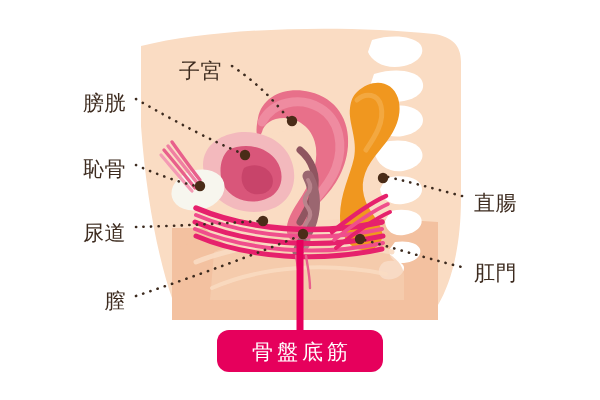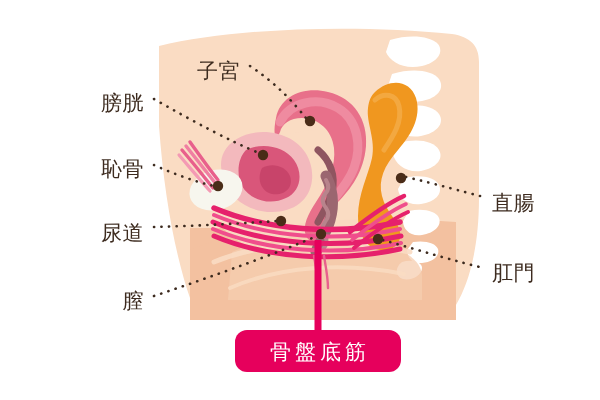--- a/index.html
+++ b/index.html
@@ -14,21 +14,20 @@
     overflow: hidden;
     font-family: "DejaVu Sans", "Liberation Sans", sans-serif;
   }
   #stage {
     position: absolute;
     left: 0;
     top: 0;
     width: 480px;
     height: 400px;
     background: #ffffff;
-    margin-left: 18px;
   }
   #stage svg {
     display: block;
     width: 600px;
     height: 400px;
   }
   .lbl {
     font-family: "DejaVu Sans", "Liberation Sans", sans-serif;
     font-size: 21px;
     fill: #3d2b1f;

